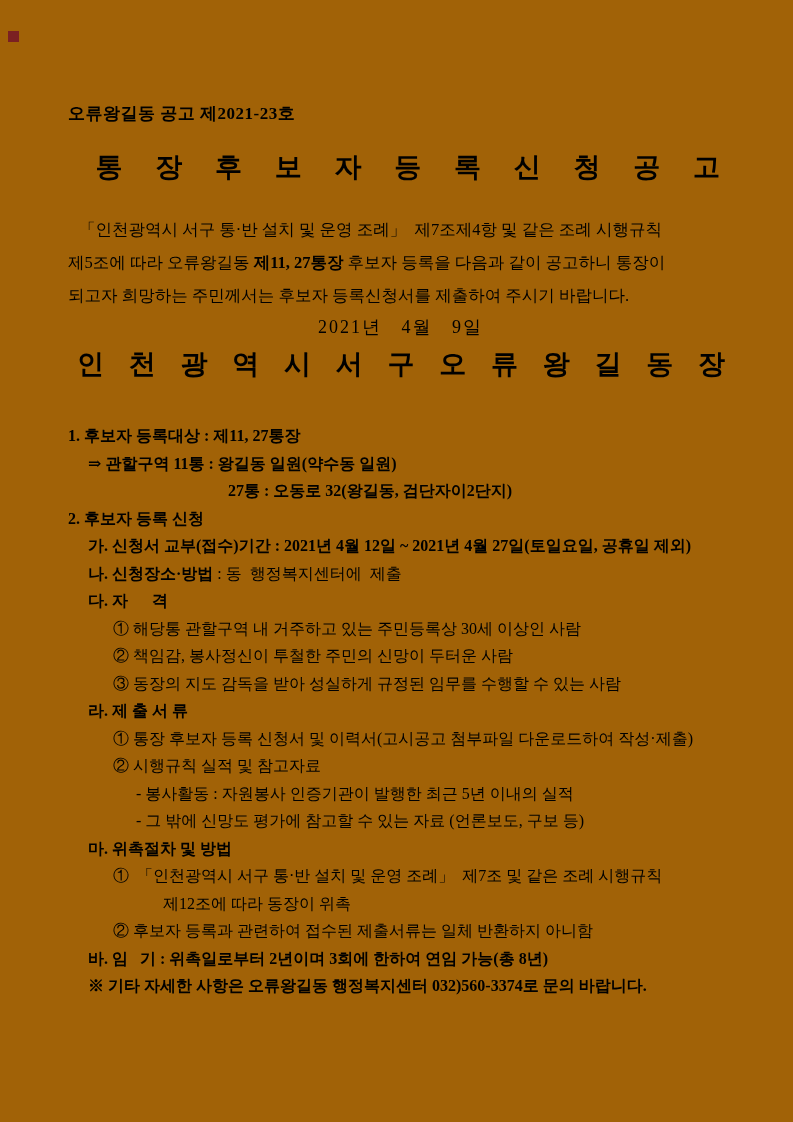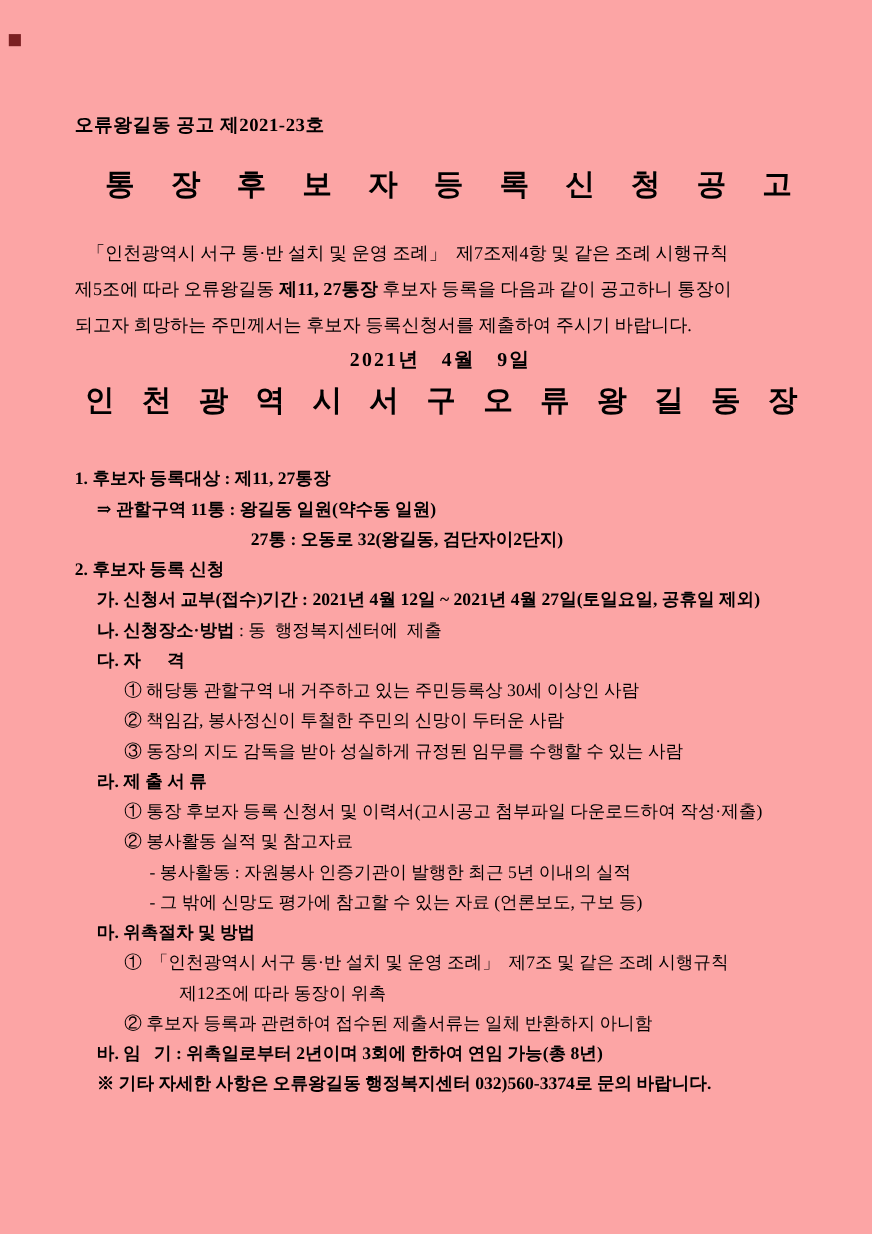--- a/index.html
+++ b/index.html
@@ -4,21 +4,21 @@
 <style>
   html, body {
     margin: 0;
     padding: 0;
     background: #ffffff;
   }
   .page {
     position: relative;
     width: 793px;
     height: 1122px;
-    background: #fca5a5;
+    background: #a16207;
     color: #000000;
     font-family: "Liberation Serif", "DejaVu Serif", serif;
     overflow: hidden;
   }
   .red-mark {
     position: absolute;
     left: 8px;
     top: 31px;
     width: 11px;
     height: 11px;
@@ -54,21 +54,21 @@
     line-height: 33px;
     white-space: pre;
   }
   .intro .line.first {
     padding-left: 11px;
   }
   .date-line {
     margin-top: 3px;
     text-align: center;
     font-size: 18px;
-    font-weight: bold;
+    font-weight: normal;
     letter-spacing: 2px;
     white-space: pre;
   }
   .issuer {
     margin-top: 7px;
     text-align: center;
     font-size: 27px;
     font-weight: 600;
     letter-spacing: 9px;
     text-indent: 9px;
@@ -117,21 +117,21 @@
         <div class="line ind-5"><span class="b">27통 : 오동로 32(왕길동, 검단자이2단지)</span></div>
         <div class="line ind-0"><span class="b">2. 후보자 등록 신청</span></div>
         <div class="line ind-1"><span class="b">가. 신청서 교부(접수)기간 : 2021년 4월 12일 ~ 2021년 4월 27일(토일요일, 공휴일 제외)</span></div>
         <div class="line ind-1"><span class="b">나. 신청장소·방법</span><span> : 동  행정복지센터에  제출</span></div>
         <div class="line ind-1"><span class="b">다. 자      격</span></div>
         <div class="line ind-2"><span>① 해당통 관할구역 내 거주하고 있는 주민등록상 30세 이상인 사람</span></div>
         <div class="line ind-2"><span>② 책임감, 봉사정신이 투철한 주민의 신망이 두터운 사람</span></div>
         <div class="line ind-2"><span>③ 동장의 지도 감독을 받아 성실하게 규정된 임무를 수행할 수 있는 사람</span></div>
         <div class="line ind-1"><span class="b">라. 제 출 서 류</span></div>
         <div class="line ind-2"><span>① 통장 후보자 등록 신청서 및 이력서(고시공고 첨부파일 다운로드하여 작성·제출)</span></div>
-        <div class="line ind-2"><span>② 봉사활동 실적 및 참고자료</span></div>
+        <div class="line ind-2"><span>② 시행규칙 실적 및 참고자료</span></div>
         <div class="line ind-3"><span>- 봉사활동 : 자원봉사 인증기관이 발행한 최근 5년 이내의 실적</span></div>
         <div class="line ind-3"><span>- 그 밖에 신망도 평가에 참고할 수 있는 자료 (언론보도, 구보 등)</span></div>
         <div class="line ind-1"><span class="b">마. 위촉절차 및 방법</span></div>
         <div class="line ind-2"><span>①  「인천광역시 서구 통·반 설치 및 운영 조례」  제7조 및 같은 조례 시행규칙</span></div>
         <div class="line ind-4"><span>제12조에 따라 동장이 위촉</span></div>
         <div class="line ind-2"><span>② 후보자 등록과 관련하여 접수된 제출서류는 일체 반환하지 아니함</span></div>
         <div class="line ind-1"><span class="b">바. 임   기 : 위촉일로부터 2년이며 3회에 한하여 연임 가능(총 8년)</span></div>
         <div class="line ind-1"><span class="b">※ 기타 자세한 사항은 오류왕길동 행정복지센터 032)560-3374로 문의 바랍니다.</span></div>
       </div>
   </div>

